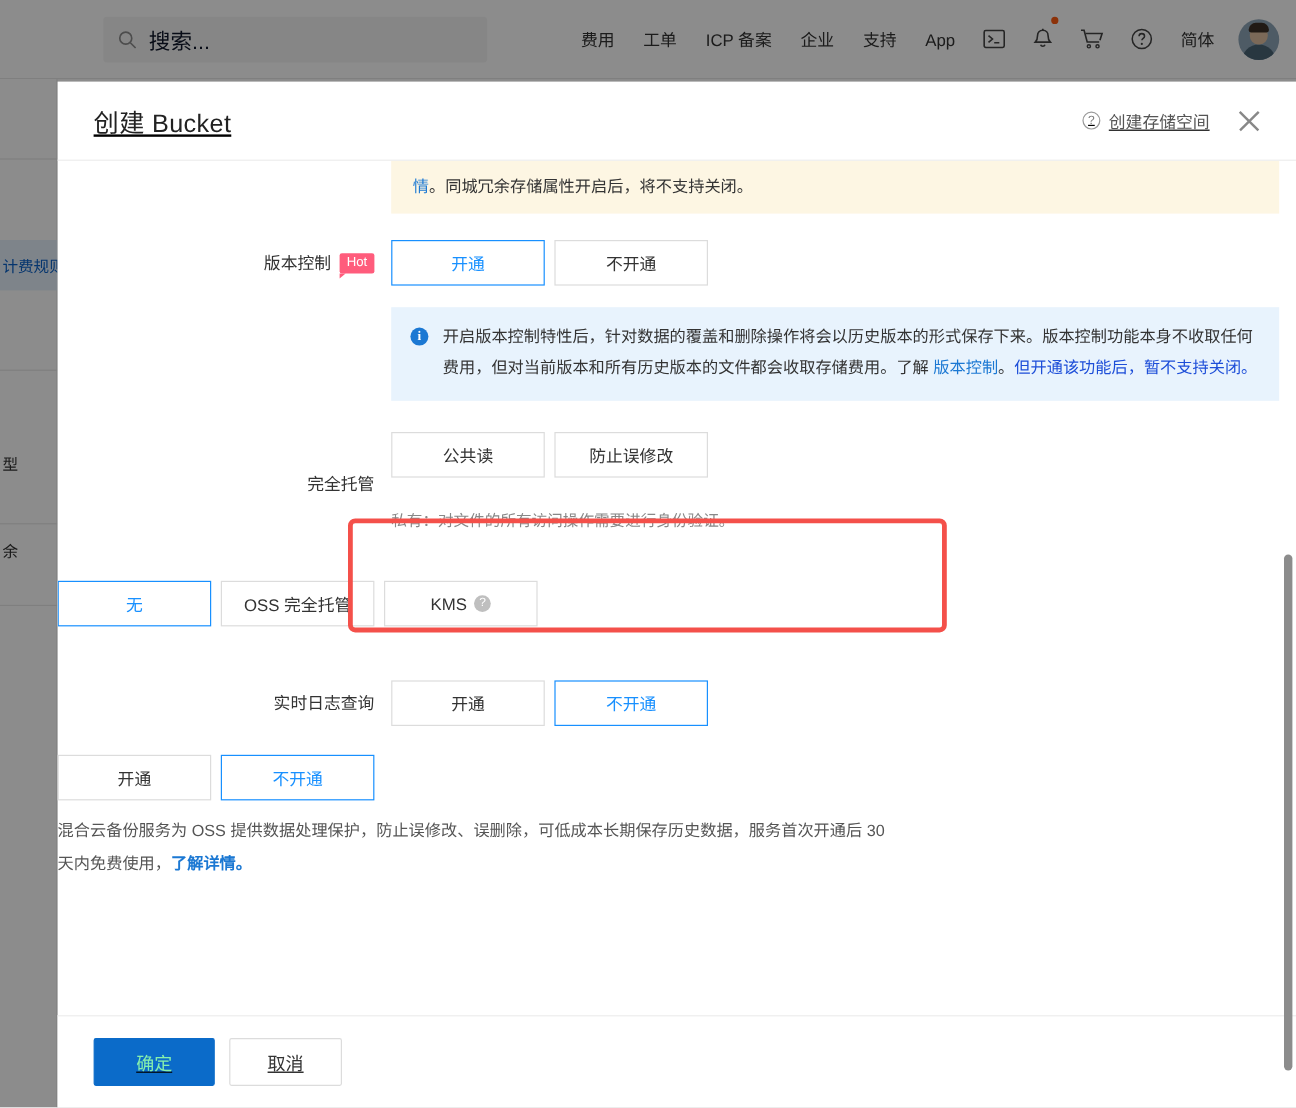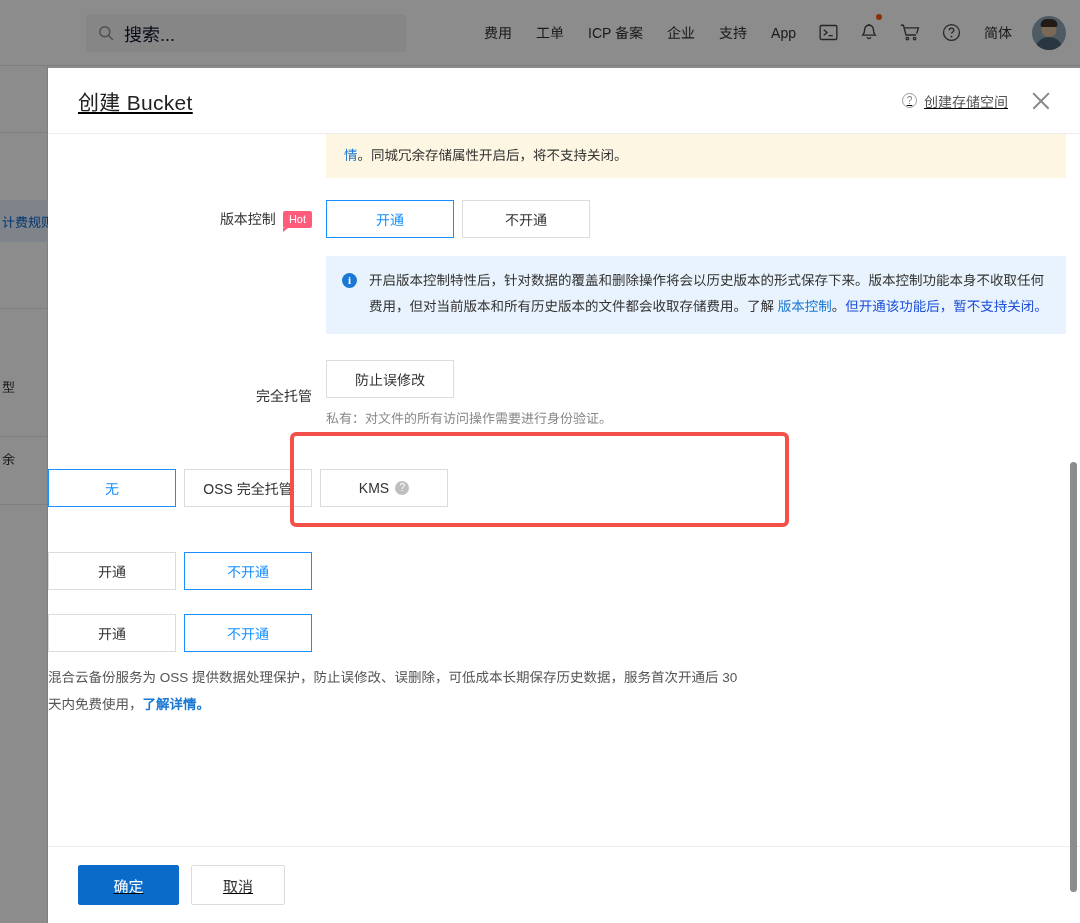--- a/index.html
+++ b/index.html
@@ -138,21 +138,21 @@
     background: #e8f3fd; padding: 12px 16px 14px 16px; display: flex; gap: 12px;
     font-size: 13.5px; line-height: 26px; color: #333;
   }
   .info-i {
     width: 15px; height: 15px; border-radius: 50%; background: #1b78d3; color: #fff;
     font-size: 11px; line-height: 15px; text-align: center; flex: none; margin-top: 5px;
     font-weight: bold; font-family: "Liberation Serif", serif;
   }
   .red-text { color: #1d4ed8; }
   .hint {
-    font-size: 13px; color: #888; line-height: 24px; margin-top: 9px;
+    font-size: 13px; color: #888; line-height: 24px; margin-top: 24px;
   }
   .desc {
     font-size: 13.5px; color: #555; line-height: 27px; margin-top: 12px;
     max-width: 690px;
   }
   .desc .link { font-weight: bold; }
 
   
   .annot-box {
     position: absolute; left: 242px; top: 298px; width: 499px; height: 95px;
@@ -165,21 +165,21 @@
     background: #8c8c8c; border-radius: 4px; z-index: 20; cursor: pointer;
   }
 
   
   .modal-footer {
     height: 77px; flex: none; border-top: 1px solid #ededed;
     display: flex; align-items: center; padding-left: 30px; gap: 12px;
     background: #fff;
   }
   .btn-primary {
-    background: #0b6bc9; color: #ffffff; border: 1px solid #0b6bc9; height: 40px;
+    background: #0b6bc9; color: #86efac; border: 1px solid #0b6bc9; height: 40px;
     min-width: 101px; font-size: 15px; cursor: pointer; border-radius: 2px;
     font-family: "Liberation Sans", "DejaVu Sans", sans-serif;
   }
   .btn-default {
     background: #fff; color: #333; border: 1px solid #dcdcdc; height: 40px;
     min-width: 94px; font-size: 15px; cursor: pointer; border-radius: 2px;
     font-family: "Liberation Sans", "DejaVu Sans", sans-serif;
   }
 </style>
 </head>
@@ -317,40 +317,44 @@
             </div>
           </div>
         </div>
 
         <div class="form-row" style="margin-top:26px">
           <div class="form-label">
             <span>完全托管</span>
           </div>
           <div class="form-field">
             <div class="btn-group">
+              <div class="seg">公共读</div>
               <div class="seg">防止误修改</div>
             </div>
             <div class="hint">私有：对文件的所有访问操作需要进行身份验证。</div>
           </div>
         </div>
 
         <div class="form-row" style="margin-top:38px">
           <div class="form-field">
             <div class="btn-group">
               <div class="seg active">无</div>
               <div class="seg">OSS 完全托管</div>
               <div class="seg">
                 <span>KMS</span>
                 <span class="q-circle-sm">?</span>
               </div>
             </div>
           </div>
         </div>
 
         <div class="form-row" style="margin-top:45px">
+          <div class="form-label">
+            <span>实时日志查询</span>
+          </div>
           <div class="form-field">
             <div class="btn-group">
               <div class="seg">开通</div>
               <div class="seg active">不开通</div>
             </div>
           </div>
         </div>
 
         <div class="form-row" style="margin-top:24px">
           <div class="form-field">

